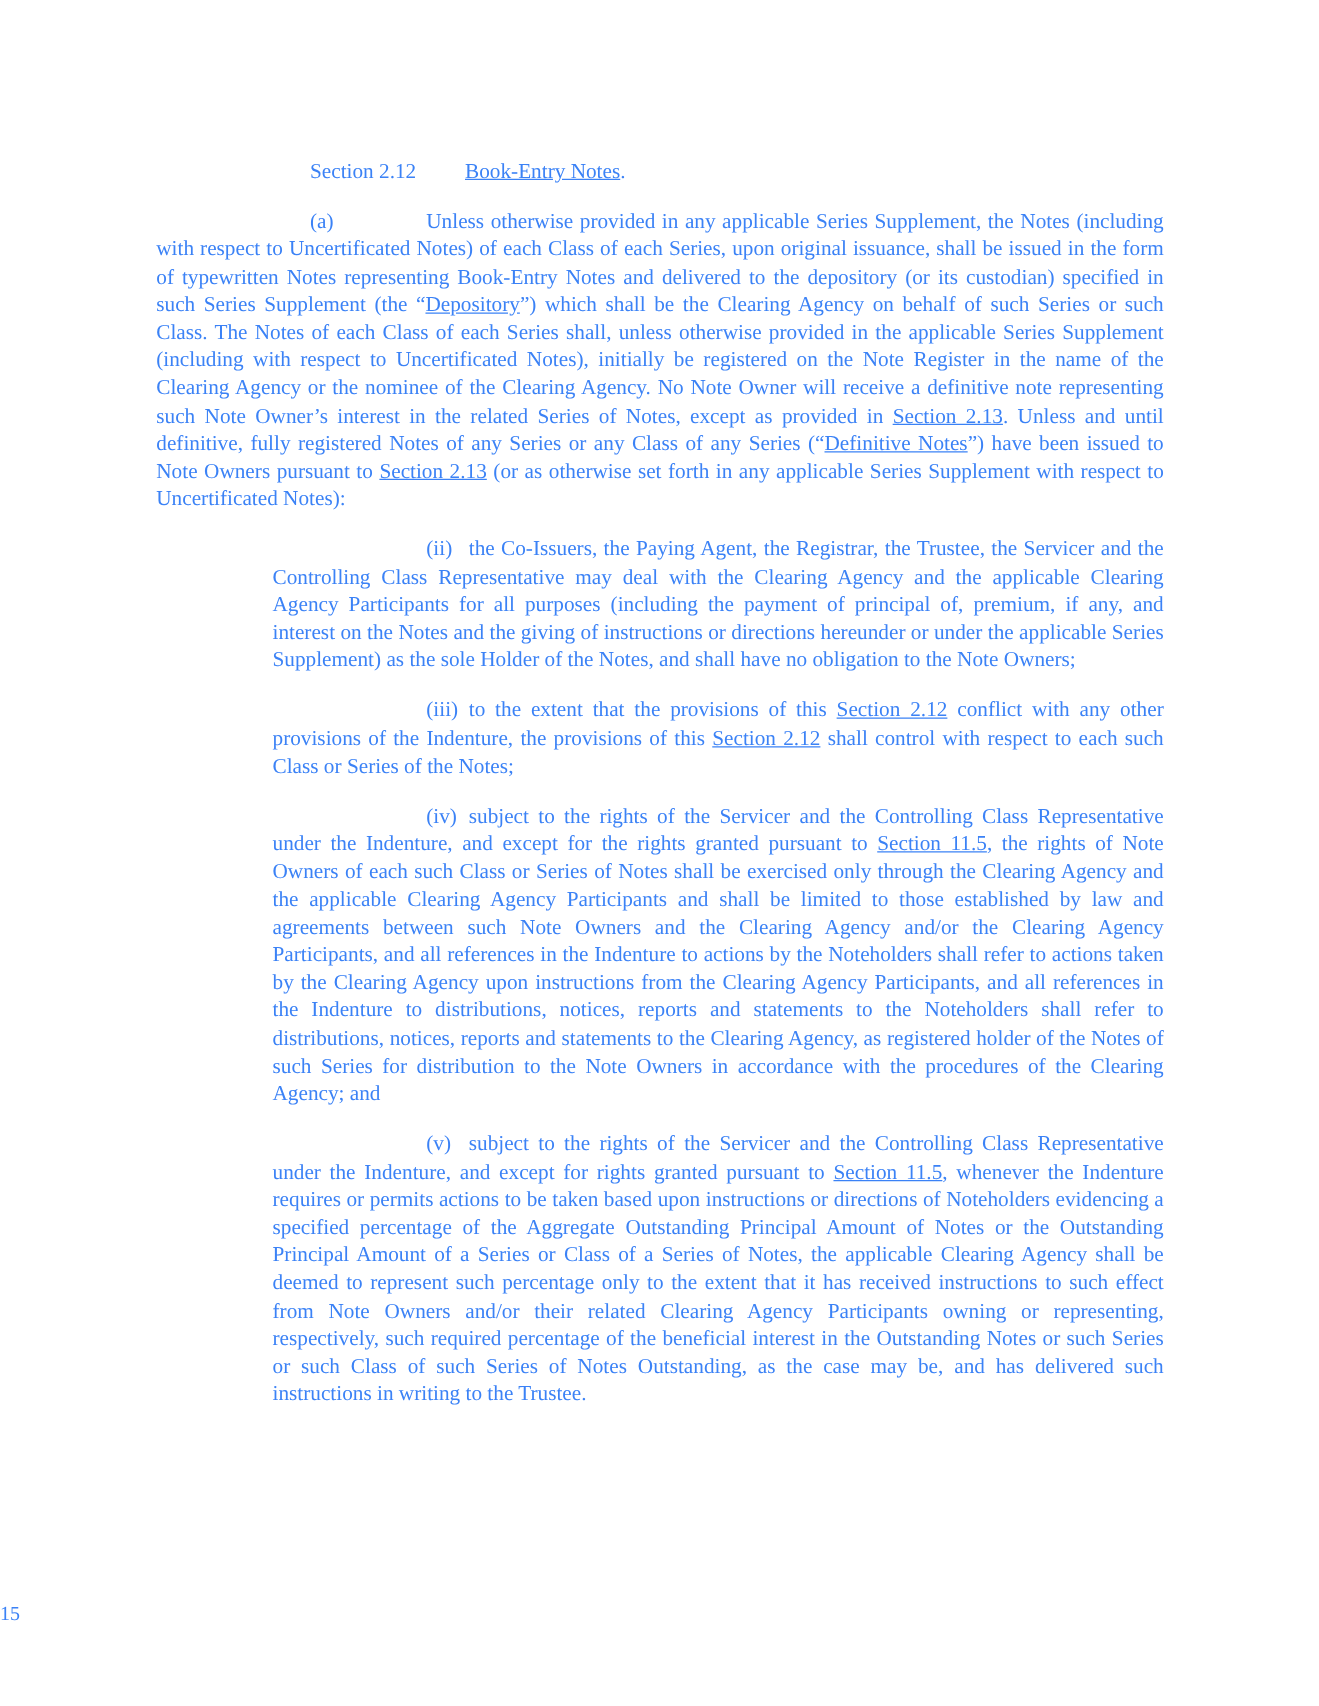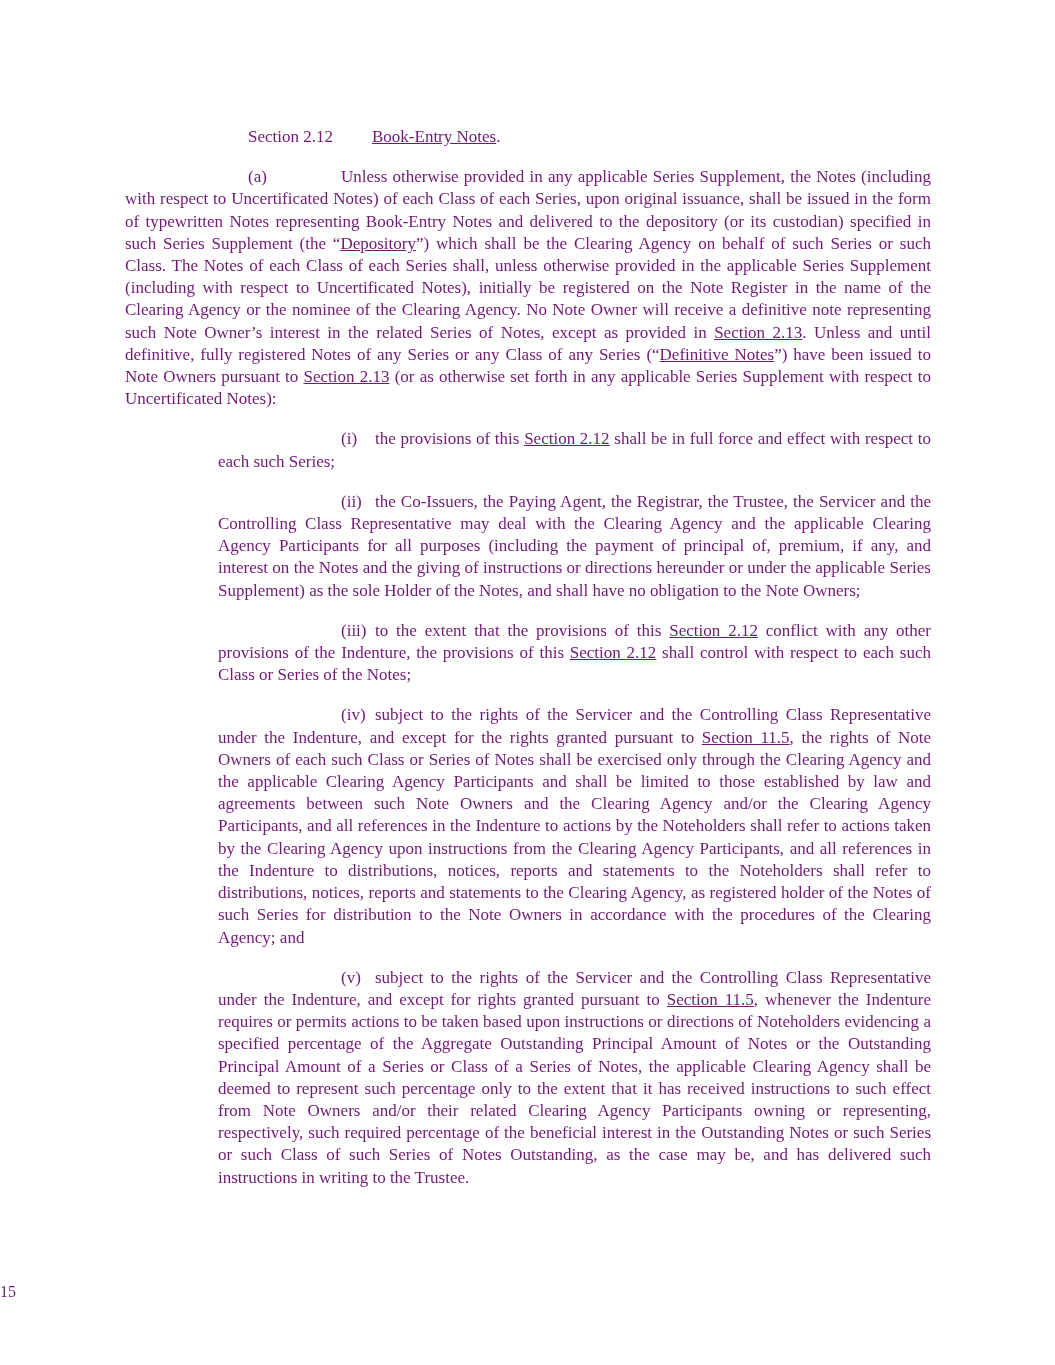--- a/index.html
+++ b/index.html
@@ -6,21 +6,21 @@
     margin: 0;
     padding: 0;
     background: #ffffff;
   }
   .page {
     position: relative;
     width: 1055px;
     height: 1365px;
     margin: 0 auto;
     background: #ffffff;
-    color: #701a75;
+    color: #3b82f6;
     font-family: "Liberation Serif", "DejaVu Serif", serif;
     font-size: 17px;
     line-height: 22.2px;
     box-sizing: border-box;
     padding: 126px 124px 0 125px;
     overflow: hidden;
   }
   p.para {
     margin: 0 0 18px 0;
     text-align: justify;
@@ -55,20 +55,19 @@
     font-size: 16px;
   }
 </style>
 </head>
 <body>
 
 <div class="page">
   <main class="doc-body" id="doc-body">
       <p class="para heading"><span class="label">Section 2.12</span><span class="run underline">Book-Entry Notes</span><span class="run">.</span></p>
       <p class="para body"><span class="label">(a)</span><span class="run">Unless otherwise provided in any applicable Series Supplement, the Notes (including with respect to Uncertificated Notes) of each Class of each Series, upon original issuance, shall be issued in the form of typewritten Notes representing Book-Entry Notes and delivered to the depository (or its custodian) specified in such Series Supplement (the “</span><span class="run underline">Depository</span><span class="run">”) which shall be the Clearing Agency on behalf of such Series or such Class.  The Notes of each Class of each Series shall, unless otherwise provided in the applicable Series Supplement (including with respect to Uncertificated Notes), initially be registered on the Note Register in the name of the Clearing Agency or the nominee of the Clearing Agency.  No Note Owner will receive a definitive note representing such Note Owner’s interest in the related Series of Notes, except as provided in </span><span class="run underline">Section 2.13</span><span class="run">.  Unless and until definitive, fully registered Notes of any Series or any Class of any Series (“</span><span class="run underline">Definitive Notes</span><span class="run">”) have been issued to Note Owners pursuant to </span><span class="run underline">Section 2.13</span><span class="run"> (or as otherwise set forth in any applicable Series Supplement with respect to Uncertificated Notes):</span></p>
-      <p class="para item"><span class="label">(i)</span><span class="run">the provisions of this </span><span class="run underline">Section 2.12</span><span class="run"> shall be in full force and effect with respect to each such Series;</span></p>
       <p class="para item"><span class="label">(ii)</span><span class="run">the Co-Issuers, the Paying Agent, the Registrar, the Trustee, the Servicer and the Controlling Class Representative may deal with the Clearing Agency and the applicable Clearing Agency Participants for all purposes (including the payment of principal of, premium, if any, and interest on the Notes and the giving of instructions or directions hereunder or under the applicable Series Supplement) as the sole Holder of the Notes, and shall have no obligation to the Note Owners;</span></p>
       <p class="para item"><span class="label">(iii)</span><span class="run">to the extent that the provisions of this </span><span class="run underline">Section 2.12</span><span class="run"> conflict with any other provisions of the Indenture, the provisions of this </span><span class="run underline">Section 2.12</span><span class="run"> shall control with respect to each such Class or Series of the Notes;</span></p>
       <p class="para item"><span class="label">(iv)</span><span class="run">subject to the rights of the Servicer and the Controlling Class Representative under the Indenture, and except for the rights granted pursuant to </span><span class="run underline">Section 11.5</span><span class="run">, the rights of Note Owners of each such Class or Series of Notes shall be exercised only through the Clearing Agency and the applicable Clearing Agency Participants and shall be limited to those established by law and agreements between such Note Owners and the Clearing Agency and/or the Clearing Agency Participants, and all references in the Indenture to actions by the Noteholders shall refer to actions taken by the Clearing Agency upon instructions from the Clearing Agency Participants, and all references in the Indenture to distributions, notices, reports and statements to the Noteholders shall refer to distributions, notices, reports and statements to the Clearing Agency, as registered holder of the Notes of such Series for distribution to the Note Owners in accordance with the procedures of the Clearing Agency; and</span></p>
       <p class="para item"><span class="label">(v)</span><span class="run">subject to the rights of the Servicer and the Controlling Class Representative under the Indenture, and except for rights granted pursuant to </span><span class="run underline">Section 11.5</span><span class="run">, whenever the Indenture requires or permits actions to be taken based upon instructions or directions of Noteholders evidencing a specified percentage of the Aggregate Outstanding Principal Amount of Notes or the Outstanding Principal Amount of a Series or Class of a Series of Notes, the applicable Clearing Agency shall be deemed to represent such percentage only to the extent that it has received instructions to such effect from Note Owners and/or their related Clearing Agency Participants owning or representing, respectively, such required percentage of the beneficial interest in the Outstanding Notes or such Series or such Class of such Series of Notes Outstanding, as the case may be, and has delivered such instructions in writing to the Trustee.</span></p>
     </main>
   <div class="page-number">15</div>
 </div>
 
 </body></html>

